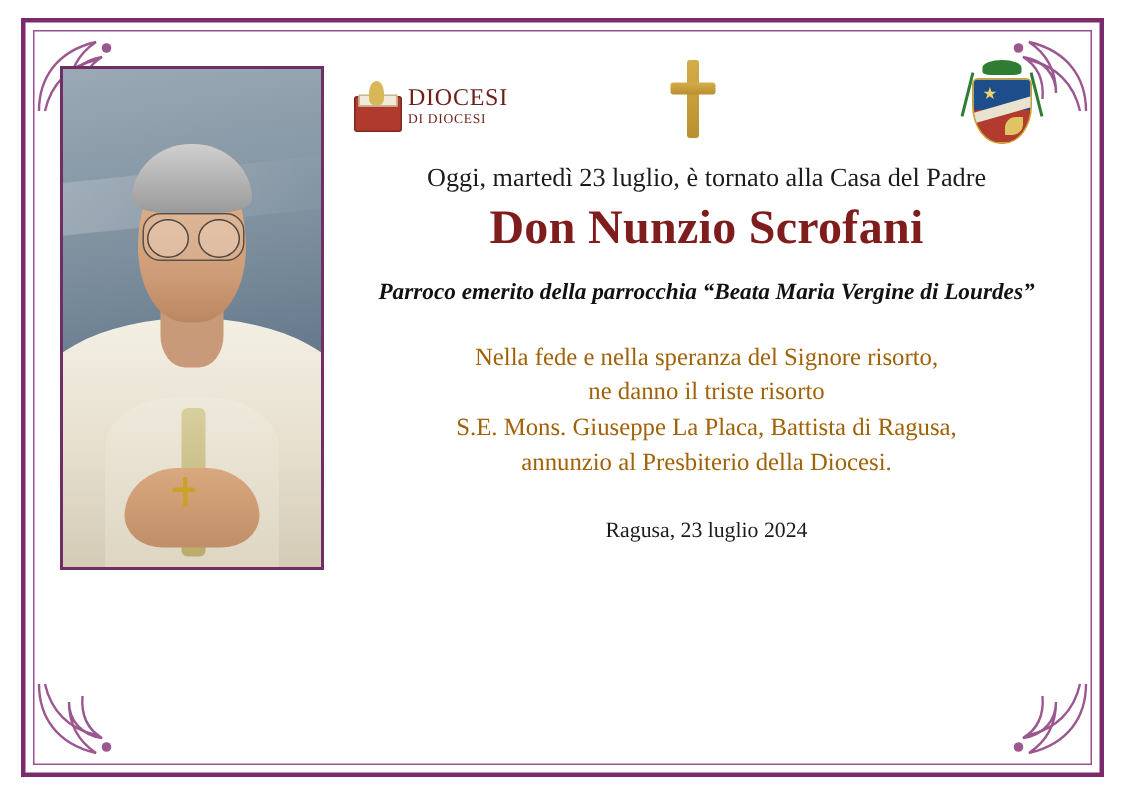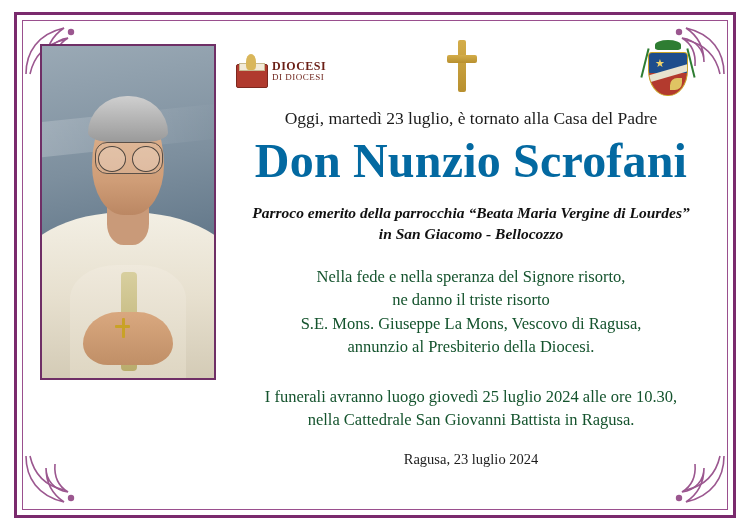--- a/index.html
+++ b/index.html
@@ -179,21 +179,21 @@
     position: absolute;
     left: 10px; bottom: 18px; width: 10px; height: 16px;
     background: #d9b65a;
     border-radius: 50% 50% 30% 30%;
   }
   .logo-diocesi .txt {
     line-height: 1.05;
     color: #6b1f16;
     font-family: "Liberation Serif", serif;
   }
-  .logo-diocesi .txt .l1 { font-size: 12px; font-weight: bold; letter-spacing: .5px; }
+  .logo-diocesi .txt .l1 { font-size: 16px; font-weight: normal; letter-spacing: .5px; }
   .logo-diocesi .txt .l2 { font-size: 9px; letter-spacing: .5px; }
 
   
   .cross-center {
     position: absolute;
     left: 445px;
     top: 40px;
     width: 34px;
     height: 52px;
   }
@@ -257,40 +257,40 @@
     text-align: center;
     color: #1d1d1d;
   }
   .line-intro {
     font-size: 17.5px;
     color: #1b1b1b;
     margin: 0 0 4px 0;
     text-align: center;
   }
   .name {
-    font-size: 48px;
+    font-size: 32px;
     font-weight: bold;
     letter-spacing: .2px;
     margin: 2px 0 6px 0;
-    color: #0369a1;
+    color: #7f1d1d;
     white-space: nowrap;
   }
   .role {
     font-size: 15.5px;
     font-style: italic;
     font-weight: bold;
     line-height: 1.35;
     margin: 15px 0 20px 0;
     color: #111;
   }
   .para {
     font-size: 16.5px;
     line-height: 1.42;
     margin: 0 0 18px 0;
-    color: #14532d;
+    color: #a16207;
   }
   .para.announce { margin-bottom: 26px; }
   .para.funeral { margin-bottom: 20px; }
   .place-date {
     font-size: 14.5px;
     color: #1b1b1b;
     margin: 0;
   }
 </style>
 </head>
@@ -368,28 +368,23 @@
       <div class="band"></div>
       <div class="leaf"></div>
     </div>
   </div>
 
   <div class="content">
     <p class="line-intro">Oggi, martedì 23 luglio, è tornato alla Casa del Padre</p>
     <h1 class="name">Don Nunzio Scrofani</h1>
     <p class="role">
       <span>Parroco emerito della parrocchia “Beata Maria Vergine di Lourdes”</span><br>
-      <span>in San Giacomo - Bellocozzo</span>
     </p>
     <p class="para announce">
       <span>Nella fede e nella speranza del Signore risorto,</span><br>
       <span>ne danno il triste risorto</span><br>
-      <span>S.E. Mons. Giuseppe La Mons, Vescovo di Ragusa,</span><br>
+      <span>S.E. Mons. Giuseppe La Placa, Battista di Ragusa,</span><br>
       <span>annunzio al Presbiterio della Diocesi.</span>
     </p>
-    <p class="para funeral">
-      <span>I funerali avranno luogo giovedì 25 luglio 2024 alle ore 10.30,</span><br>
-      <span>nella Cattedrale San Giovanni Battista in Ragusa.</span>
-    </p>
     <p class="place-date">Ragusa, 23 luglio 2024</p>
   </div>
 
 </div>
 
 </body></html>

